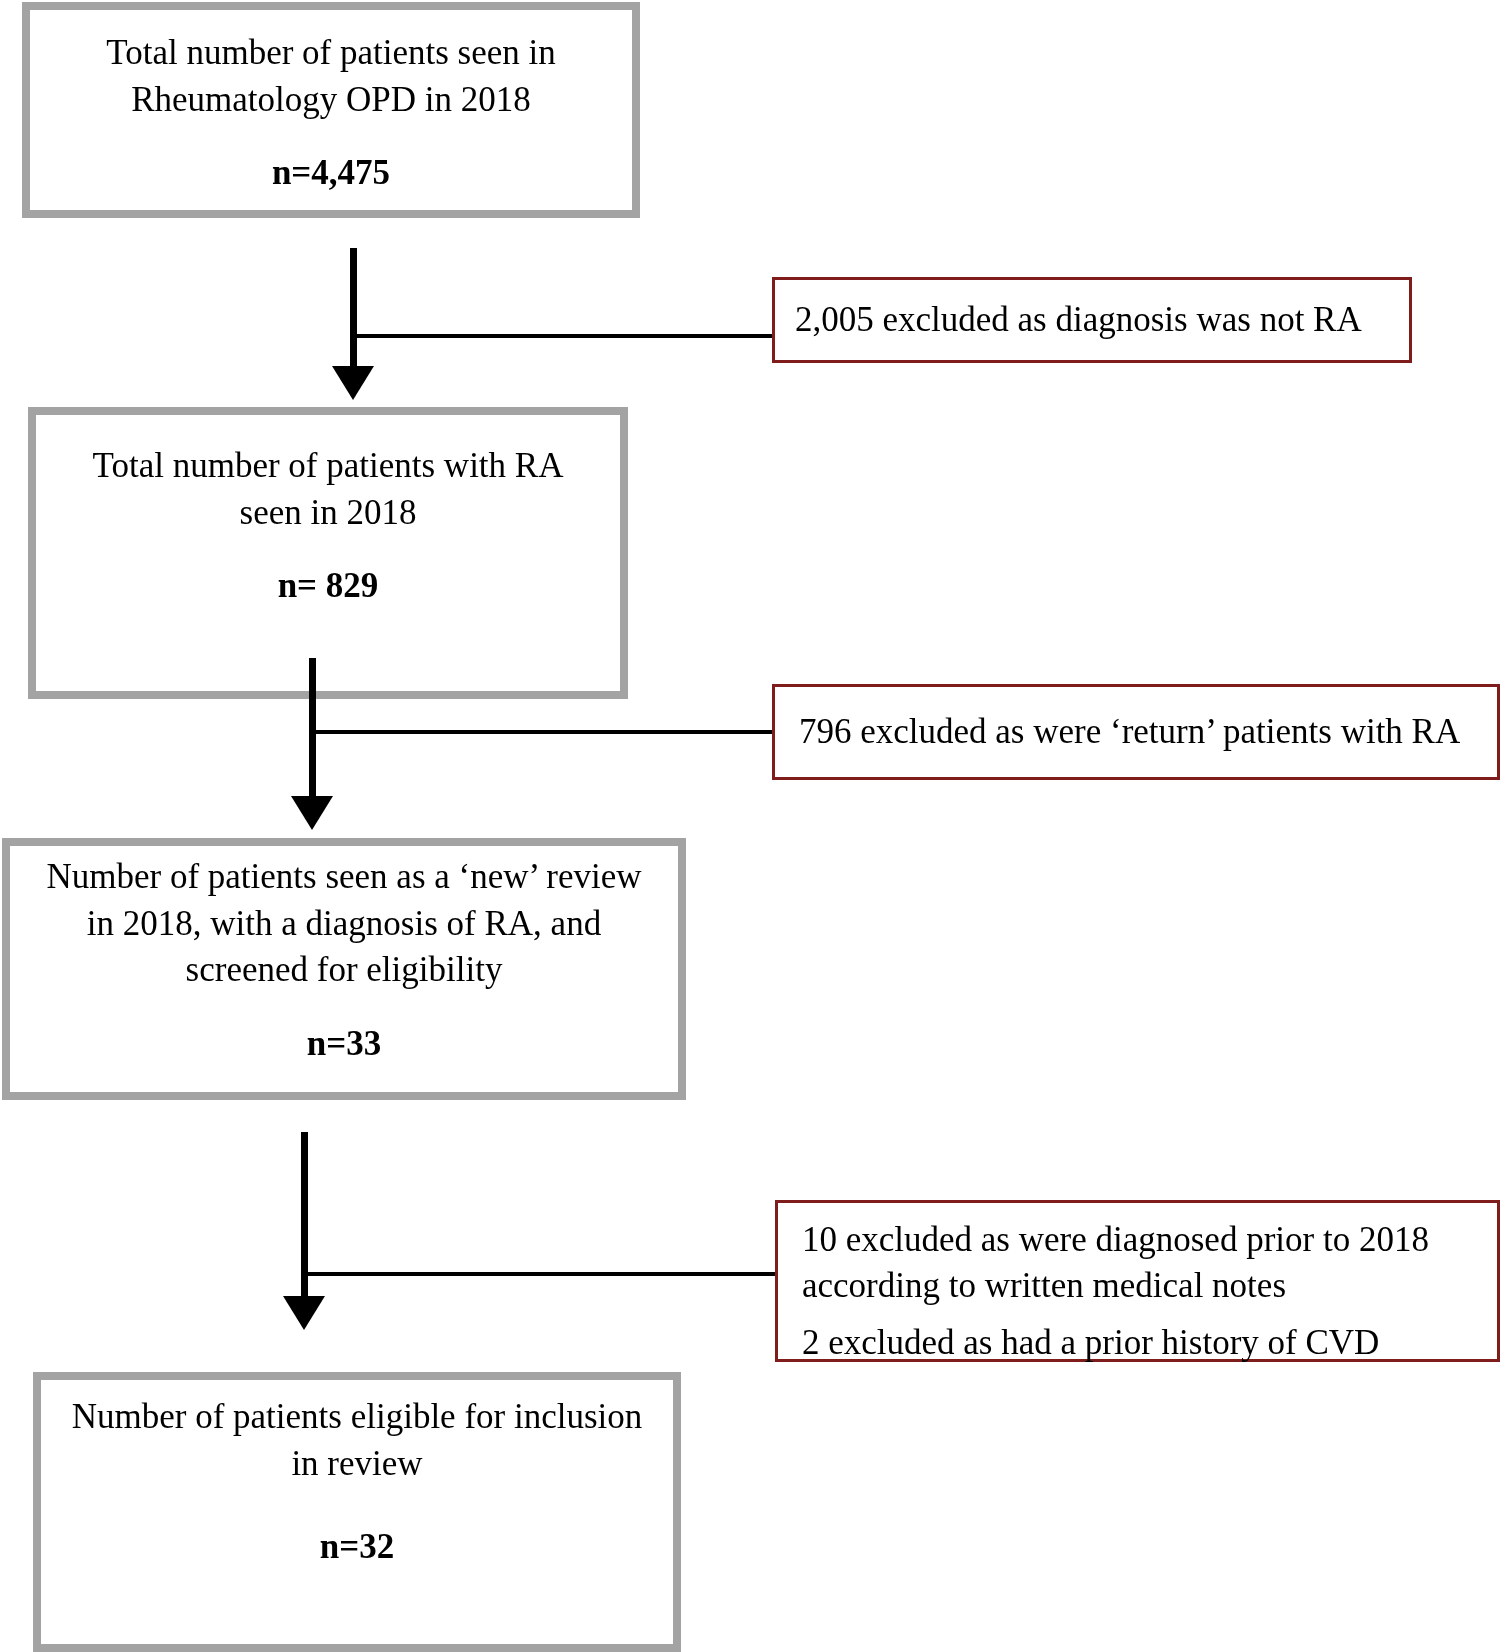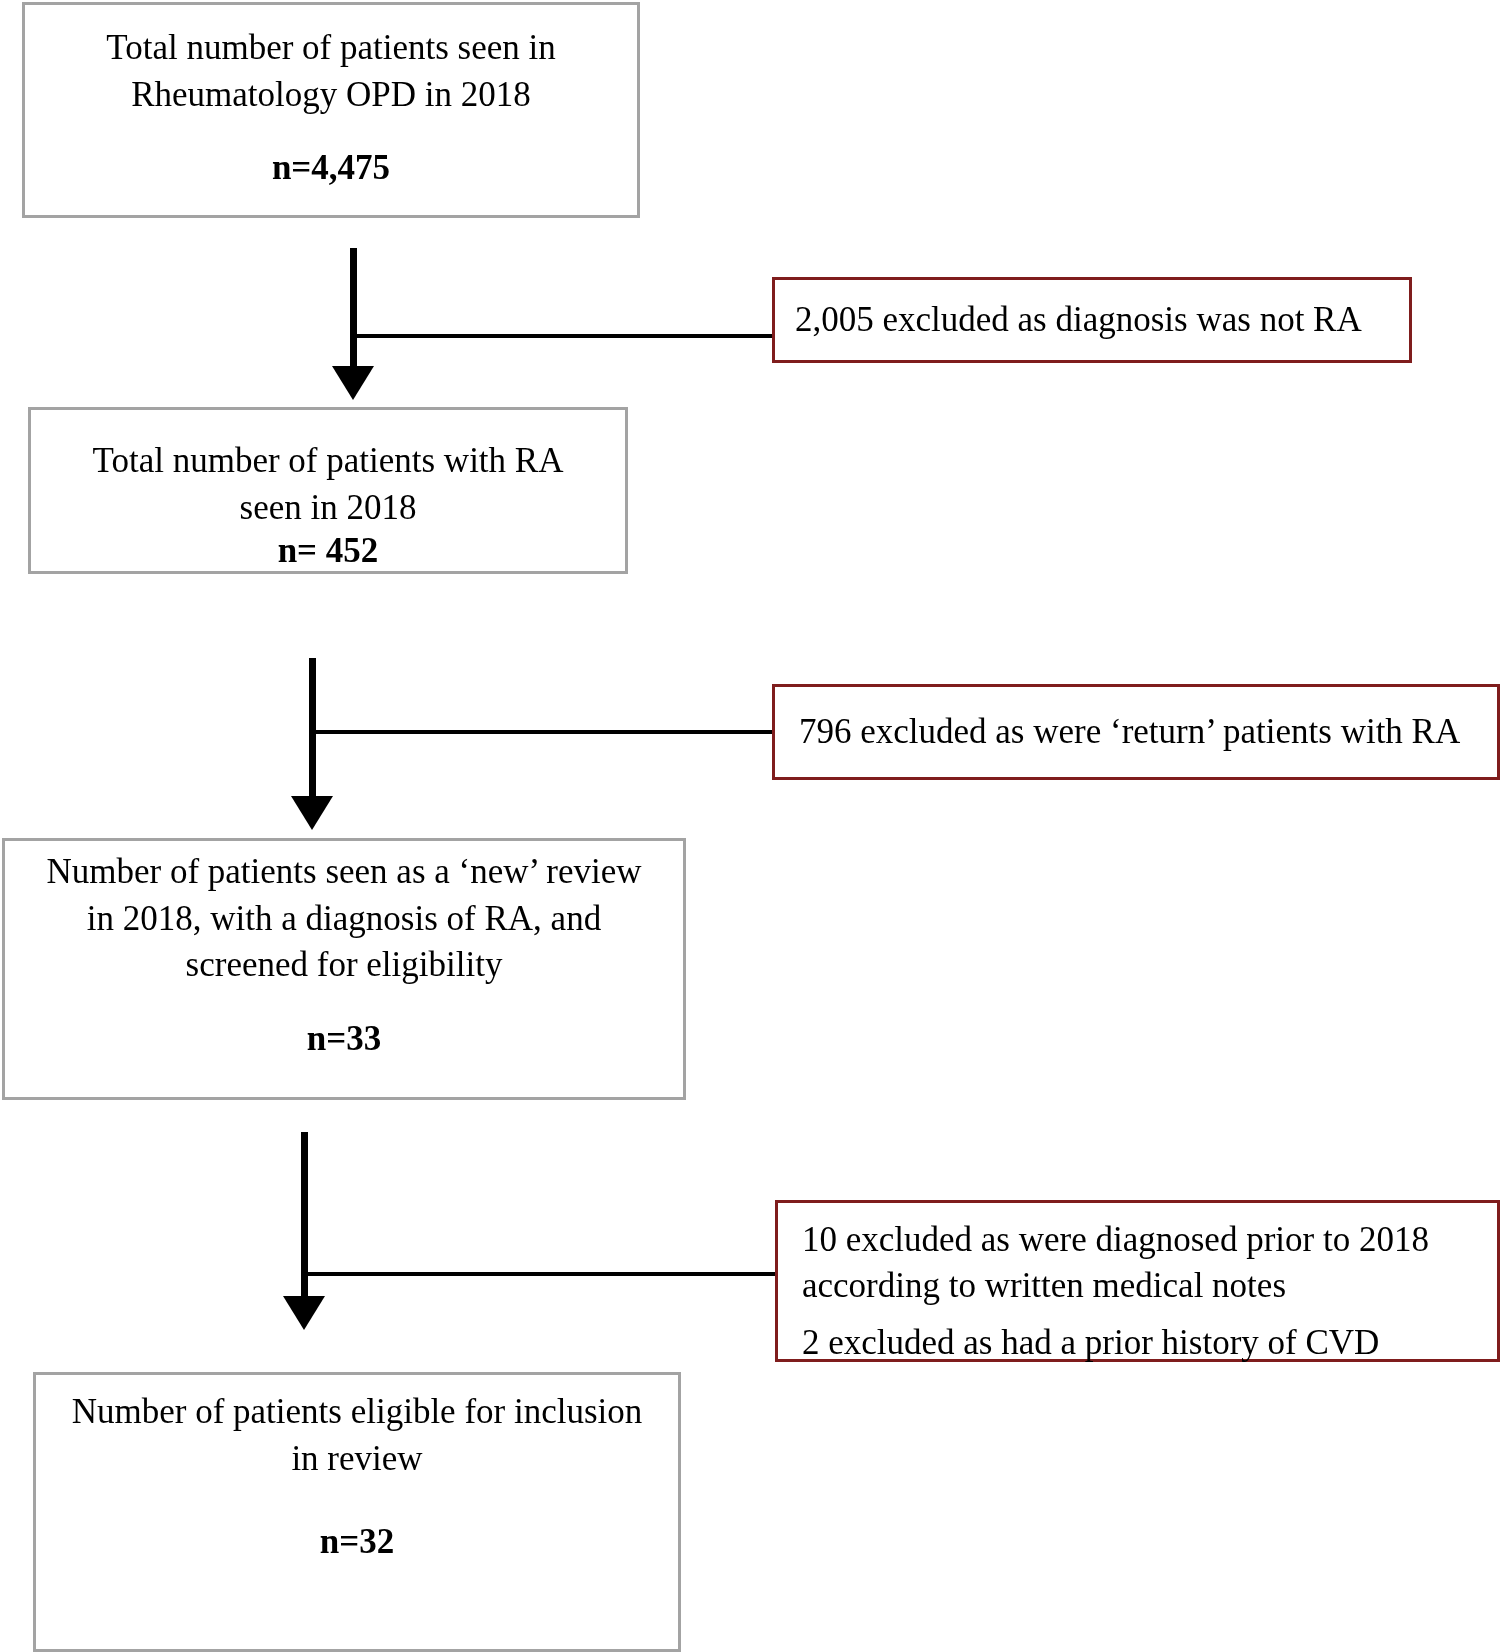--- a/index.html
+++ b/index.html
@@ -15,21 +15,21 @@
     position: relative;
     width: 1500px;
     height: 1652px;
     background: #ffffff;
     overflow: hidden;
   }
   .node {
     position: absolute;
     box-sizing: border-box;
     background: #ffffff;
-    border: 3px solid #a3a3a3;
+    border: 8px solid #a3a3a3;
     display: flex;
     flex-direction: column;
     align-items: center;
   }
   .node.main {
     text-align: center;
   }
   .node-title {
     font-size: 35px;
     line-height: 1.33;
@@ -69,21 +69,21 @@
     position: absolute;
     width: 0;
     height: 0;
     border-left: 21px solid transparent;
     border-right: 21px solid transparent;
     border-top: 34px solid #000000;
   }
 
   
   #box-total-opd   { left: 22px;  top: 2px;    width: 618px;  height: 216px; padding-top: 20px; }
-  #box-total-ra    { left: 28px;  top: 407px;  width: 600px;  height: 167px; padding-top: 28px; }
+  #box-total-ra    { left: 28px;  top: 407px;  width: 600px;  height: 292px; padding-top: 28px; }
   #box-new-review  { left: 2px;   top: 838px;  width: 684px;  height: 262px; padding-top: 8px; }
   #box-eligible    { left: 33px;  top: 1372px; width: 648px;  height: 280px; padding-top: 14px; }
 
   #excl-not-ra     { left: 772px; top: 277px;  width: 640px;  height: 86px;  padding: 0 20px; }
   #excl-return     { left: 772px; top: 684px;  width: 728px;  height: 96px;  padding: 0 24px; }
   #excl-prior      { left: 775px; top: 1200px; width: 725px;  height: 162px; padding: 14px 24px 10px 24px;
                      justify-content: flex-start; gap: 6px; }
 
   .gap { height: 30px; }
   .gap-sm { height: 18px; }
@@ -107,21 +107,21 @@
   <div class="hline" style="left:352px; top:334px; width:422px;"></div>
 
   <div class="node excl" id="excl-not-ra">
     <div class="excl-line">2,005 excluded as diagnosis was not RA</div>
   </div>
 
   <div class="node main" id="box-total-ra">
     <div class="node-title">Total number of patients with RA
 seen in 2018</div>
     <div class="gap"></div>
-    <div class="node-count">n= 452</div>
+    <div class="node-count">n= 829</div>
   </div>
 
   <div class="vline" style="left:309px; top:658px; height:142px;"></div>
   <div class="arrowhead" style="left:291px; top:796px;"></div>
 
   <div class="hline" style="left:311px; top:730px; width:464px;"></div>
 
   <div class="node excl" id="excl-return">
     <div class="excl-line">796 excluded as were ‘return’ patients with RA</div>
   </div>

